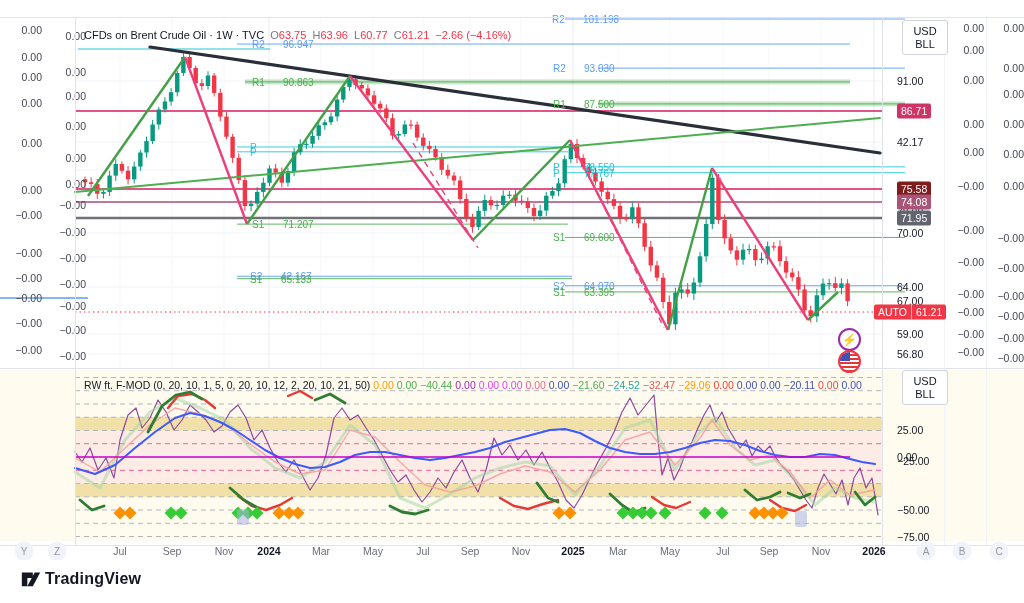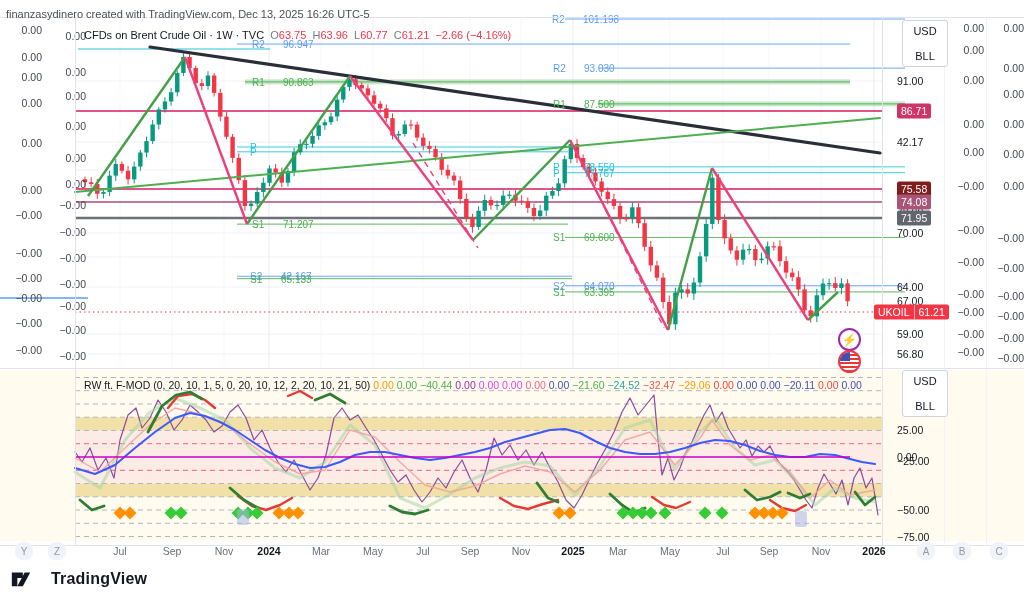--- a/index.html
+++ b/index.html
@@ -4,52 +4,51 @@
 <style>
   html,body{margin:0;padding:0;background:#fff;}
   .stage{position:relative;width:1024px;height:603px;background:#fff;overflow:hidden;
          font-family:"Liberation Sans",sans-serif;}
   .layer{position:absolute;inset:0;pointer-events:none;}
   svg#chart-svg{position:absolute;left:0;top:0;z-index:1;}
   .watermark{position:absolute;left:6px;top:8px;font-size:11px;color:#4a4e59;z-index:3;}
   .legend{position:absolute;left:84px;z-index:4;font-size:11px;color:#131722;white-space:nowrap;}
   .scalebox{position:absolute;left:902px;width:44px;background:#fff;border:1px solid #d1d4dc;
             border-radius:3px;display:flex;flex-direction:column;align-items:center;justify-content:center;
-            gap:13px;font-size:11px;color:#131722;z-index:6;padding:4px 0;}
+            gap:1px;font-size:11px;color:#131722;z-index:6;padding:4px 0;}
   .pricelbl{position:absolute;left:897px;transform:translateY(-50%);font-size:10.5px;color:#131722;z-index:3;}
   .pbadge{position:absolute;transform:translateY(-50%);color:#fff;font-size:10.5px;line-height:15px;
           padding:0 4px;border-radius:2px;z-index:4;}
   .ukoil{position:absolute;left:874px;transform:translateY(-50%);display:flex;z-index:5;border-radius:2px;
          overflow:hidden;font-size:10.5px;line-height:15px;color:#fff;}
   .ukoil span{padding:0 4px;}
   .ukoil .sym{border-right:1px solid rgba(255,255,255,.6);}
   .zerolbl{position:absolute;font-size:10.5px;color:#434651;transform:translateY(-50%);z-index:2;}
   .pivlbl{position:absolute;font-size:10px;transform:translateY(-50%);z-index:2;}
   .tick{position:absolute;top:551px;transform:translate(-50%,-50%);font-size:10.5px;color:#6a6d78;z-index:3;}
   .tick.year{color:#131722;font-weight:bold;}
   .cbadge{position:absolute;transform:translate(-50%,-50%);width:19px;height:19px;border-radius:50%;
           background:#f0f3fa;color:#9598a1;font-size:10px;display:flex;align-items:center;
           justify-content:center;z-index:3;}
   .vline{position:absolute;width:1px;background:#e0e3eb;z-index:2;}
   .hline{position:absolute;height:1px;background:#e0e3eb;z-index:2;}
-  .footer{position:absolute;left:10px;top:568px;display:flex;align-items:center;gap:19px;z-index:3;}
+  .footer{position:absolute;left:20px;top:568px;display:flex;align-items:center;gap:3px;z-index:3;}
   .footer .logotext{font-size:16px;font-weight:bold;color:#131722;letter-spacing:.2px;}
   .flagbadge{position:absolute;left:838px;top:350px;width:19px;height:19px;border-radius:50%;
              border:2px solid #f23645;overflow:hidden;z-index:4;
              background:repeating-linear-gradient(#fff 0 2px,#e53935 2px 4px);}
   .flagbadge .canton{position:absolute;left:0;top:0;width:10px;height:9px;background:#3f51b5;}
   .boltbadge{position:absolute;left:838px;top:328px;width:19px;height:19px;border-radius:50%;
              border:2px solid #9c27b0;background:#fff;color:#9c27b0;display:flex;align-items:center;
              justify-content:center;font-size:12px;z-index:4;}
 </style>
 </head>
 <body>
 
 <div class="stage">
-  <div class="watermark">finanzasydinero created with TradingView.com, Dec 13, 2025 16:26 UTC-5</div>
 
   <svg id="chart-svg" width="1024" height="603">
       <g>
         <line x1="75" y1="81" x2="882" y2="81" stroke="#f0f3fa" stroke-width="1"></line>
         <line x1="75" y1="142" x2="882" y2="142" stroke="#f0f3fa" stroke-width="1"></line>
         <line x1="75" y1="170" x2="882" y2="170" stroke="#f0f3fa" stroke-width="1"></line>
         <line x1="75" y1="233" x2="882" y2="233" stroke="#f0f3fa" stroke-width="1"></line>
         <line x1="75" y1="257" x2="882" y2="257" stroke="#f0f3fa" stroke-width="1"></line>
         <line x1="75" y1="287" x2="882" y2="287" stroke="#f0f3fa" stroke-width="1"></line>
         <line x1="75" y1="334" x2="882" y2="334" stroke="#f0f3fa" stroke-width="1"></line>
@@ -503,21 +502,21 @@
       <div class="pricelbl" style="top: 233px;">70.00</div>
       <div class="pricelbl" style="top: 257px; margin-top: 44px;">67.00</div>
       <div class="pricelbl" style="top: 287px;">64.00</div>
       <div class="pricelbl" style="top: 334px;">59.00</div>
       <div class="pricelbl" style="top: 354px;">56.80</div>
       <div class="pbadge" style="left: 897px; top: 111px; background: rgb(207, 52, 102);">86.71</div>
       <div class="pbadge" style="left: 897px; top: 189px; background: #7f1d1d;">75.58</div>
       <div class="pbadge" style="left: 897px; top: 202px; background: rgb(168, 85, 119);">74.08</div>
       <div class="pbadge" style="left: 897px; top: 218px; background: rgb(98, 101, 110);">71.95</div>
       <div class="ukoil" style="top: 312px; background: rgb(242, 54, 69);">
-        <span class="sym">UKOIL</span>
+        <span class="sym">AUTO</span>
         <span>61.21</span>
       </div>
       <div class="zerolbl" style="left: 10px; top: 30px; width: 32px; text-align: right;">0.00</div>
       <div class="zerolbl" style="left: 10px; top: 57px; width: 32px; text-align: right;">0.00</div>
       <div class="zerolbl" style="left: 10px; top: 77px; width: 32px; text-align: right;">0.00</div>
       <div class="zerolbl" style="left: 10px; top: 103px; width: 32px; text-align: right;">0.00</div>
       <div class="zerolbl" style="left: 10px; top: 143px; width: 32px; text-align: right;">0.00</div>
       <div class="zerolbl" style="left: 10px; top: 190px; width: 32px; text-align: right;">0.00</div>
       <div class="zerolbl" style="left: 10px; top: 215px; width: 32px; text-align: right;">−0.00</div>
       <div class="zerolbl" style="left: 10px; top: 253px; width: 32px; text-align: right;">−0.00</div>

